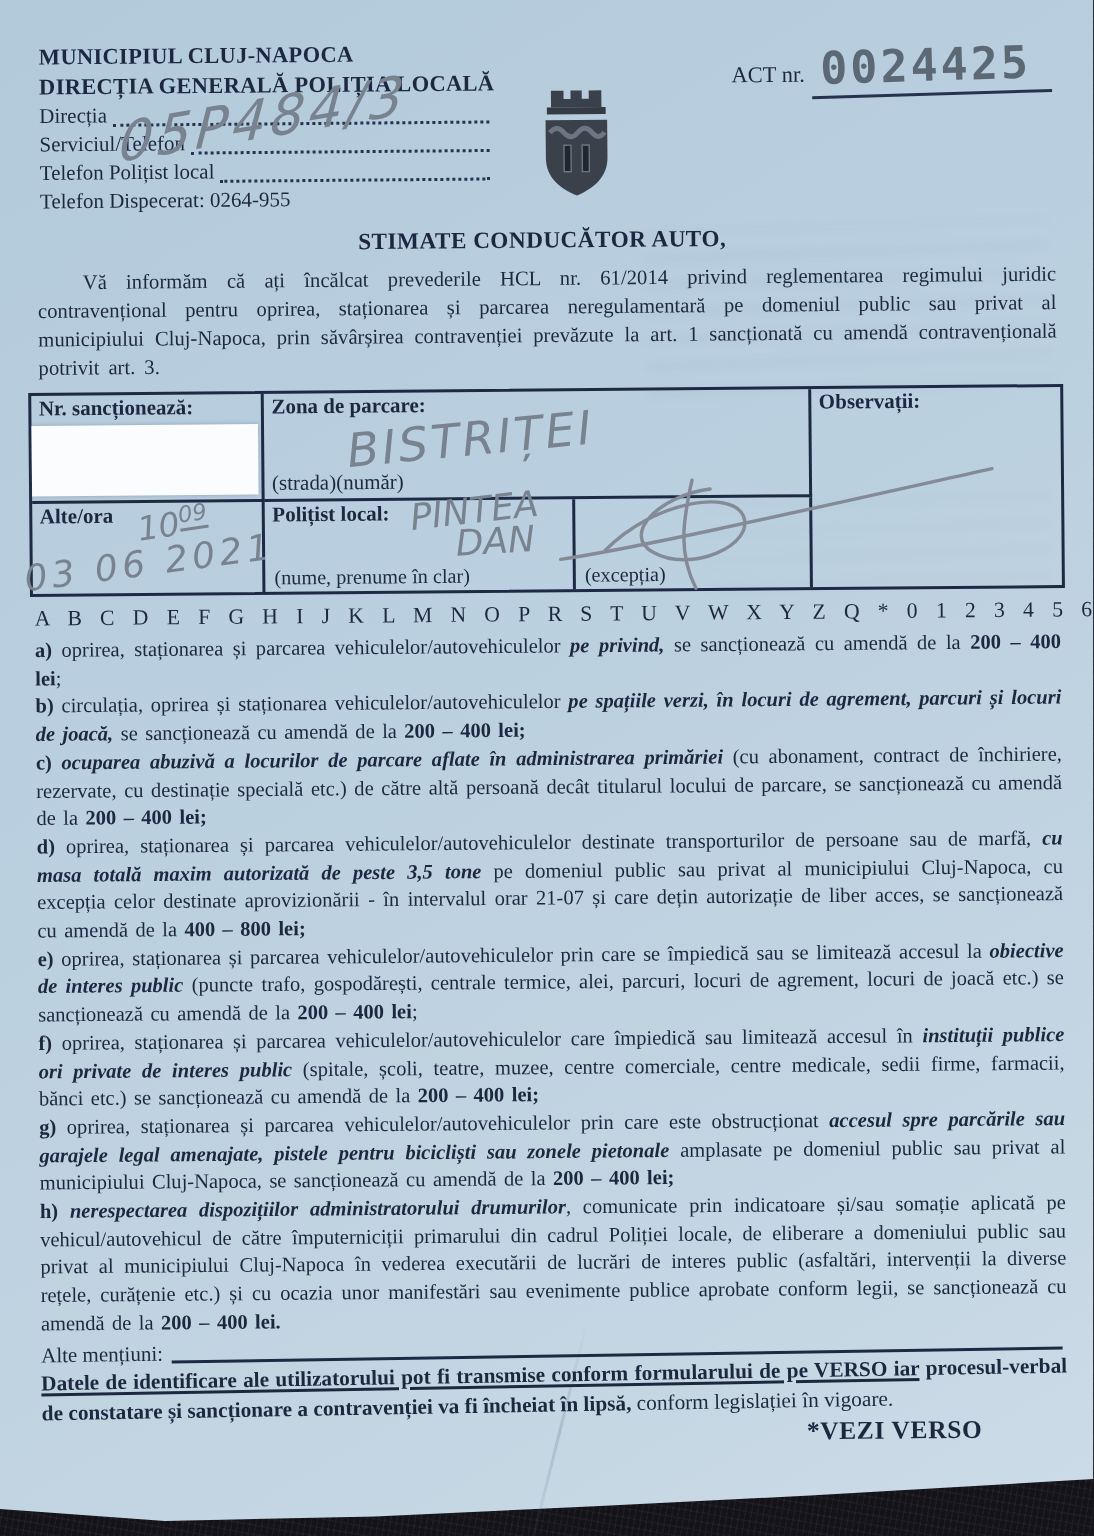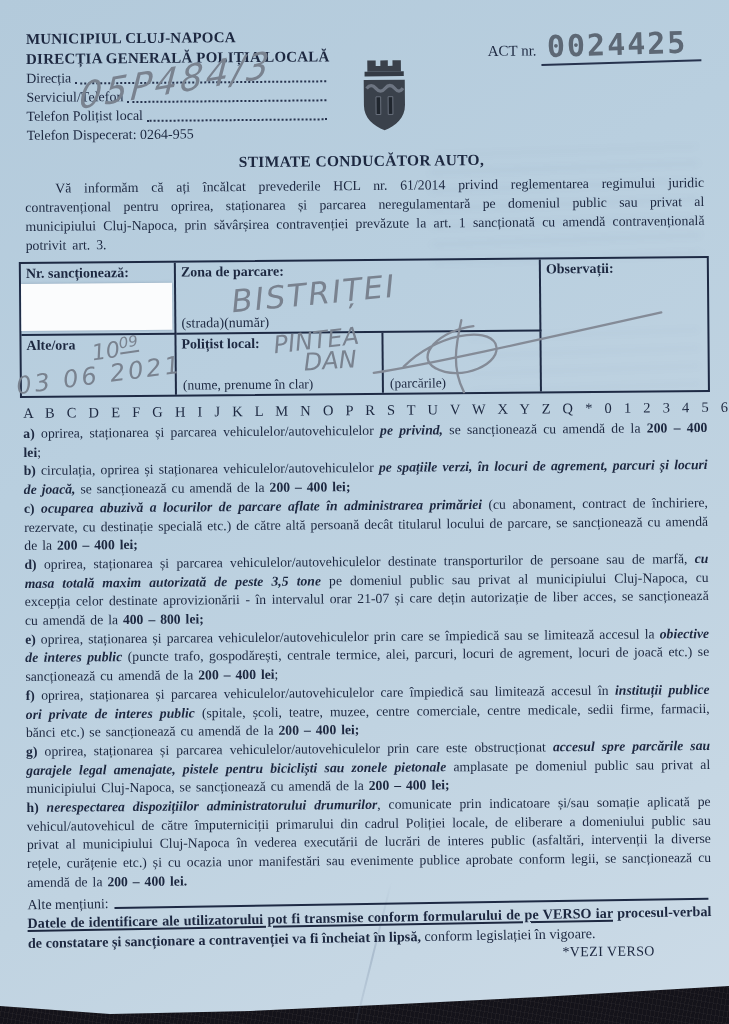--- a/index.html
+++ b/index.html
@@ -91,21 +91,21 @@
 
   .items{margin:3px 21px 0 24px;}
   .items p{margin:0;font-size:13.7px;line-height:18.7px;text-align:justify;word-spacing:1.5px;}
   span.b{font-weight:bold;}
   span.i{font-style:italic;}
   span.u{text-decoration:underline;text-decoration-thickness:1.5px;text-underline-offset:2px;}
 
   .mentions{display:flex;align-items:flex-end;margin:2px 24px 0 24px;font-size:14px;transform:rotate(-0.4deg);}
   .mentions .rule{flex:1;border-bottom:2px solid #1e2a44;margin:0 0 3px 6px;}
   .note{margin:0 21px 0 24px;font-size:14.2px;line-height:19.5px;text-align:justify;transform:rotate(-0.5deg);}
-  .verso{position:absolute;right:78px;top:946px;font-weight:normal;font-size:14px;letter-spacing:.4px;}
+  .verso{position:absolute;right:78px;top:946px;font-weight:bold;font-size:17px;letter-spacing:.4px;}
 </style>
 </head>
 <body>
 
 <div class="paper"></div>
 <div class="crease"></div>
 <div class="smudge" style="left:430px;top:150px;width:270px;height:110px;transform:rotate(-2deg);"></div>
 <div class="smudge" style="left:470px;top:330px;width:230px;height:60px;transform:rotate(-2deg);opacity:.35;"></div>
 
 <div class="content">
@@ -169,21 +169,21 @@
       <span class="lbl">Alte/ora</span>
       <div class="hand hw-time"><span>10</span><span class="sup">09</span></div>
       <div class="hand hw-date">03 06 2021</div>
     </div>
     <div class="cell br c-pol">
       <span class="lbl">Polițist local:</span>
       <div class="hand hw-name"><span>PINTEA</span><span class="l2">DAN</span></div>
       <div class="semlabel">(nume, prenume în clar)</div>
     </div>
     <div class="cell br c-sem">
-      <div class="semlabel">(parcările)</div>
+      <div class="semlabel">(excepția)</div>
     </div>
     <svg class="sig" viewBox="0 0 300 92">
       <path d="M4,66 C60,58 170,34 292,8"></path>
       <path d="M34,60 C66,28 118,20 126,38 C134,58 90,76 66,62 C44,50 70,24 104,20"></path>
       <path d="M92,14 C86,40 82,62 94,86"></path>
     </svg>
   </div>
 
   <div class="alphabet">A B C D E F G H I J K L M N O P R S T U V W X Y Z Q * 0 1 2 3 4 5 6 7 8 9</div>
 

